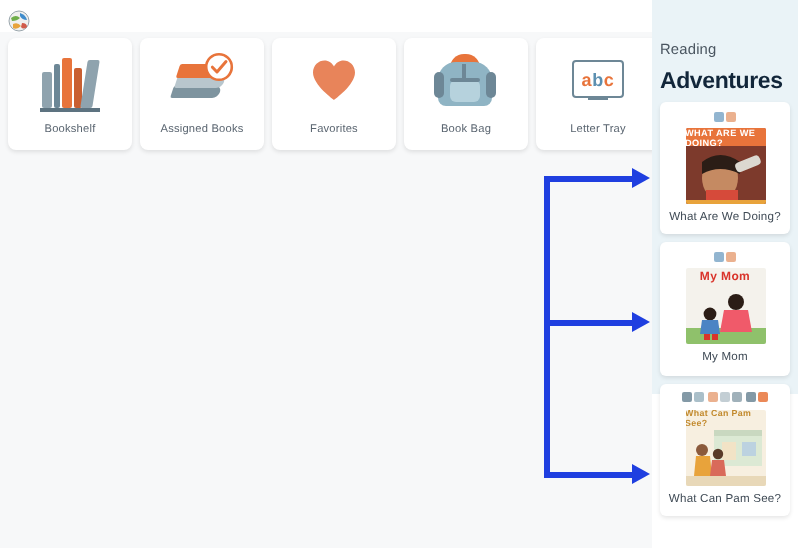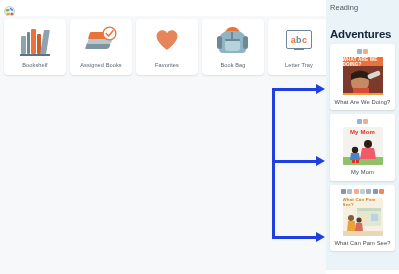--- a/index.html
+++ b/index.html
@@ -77,29 +77,29 @@
   }
   .arrow-head {
     position: absolute; width: 0; height: 0;
     border-top: 5.5px solid transparent;
     border-bottom: 5.5px solid transparent;
     border-left: 9px solid #1f3fe0;
   }
 
   
   .sidebar {
-    position: absolute; left: 326px; top: 0; width: 73px; height: 270px;
-    background: #eaf3f7; padding: 4px 4px 0 4px;
+    position: absolute; left: 326px; top: 0; width: 73px; height: 197px;
+    background: #eaf3f7; padding: 21px 4px 0 4px;
   }
   .sidebar-kicker {
     font-size: 7.4px; color: #4a5560; line-height: 1.1; letter-spacing: .1px;
   }
   .sidebar-title {
     font-size: 11.5px; font-weight: bold; color: #12263a;
-    line-height: 1.05; letter-spacing: -.2px; margin-top: 16px;
+    line-height: 1.05; letter-spacing: -.2px; margin-top: 6px;
   }
 
   .book-card {
     position: relative; width: 65px; background: #ffffff;
     border-radius: 3px; box-shadow: 0 1px 2px rgba(0,0,0,.10);
     margin-top: 4px; padding: 3px 3px 4px 3px;
     display: flex; flex-direction: column; align-items: center;
   }
   .card-tools {
     display: flex; gap: 1.4px; align-items: center;

